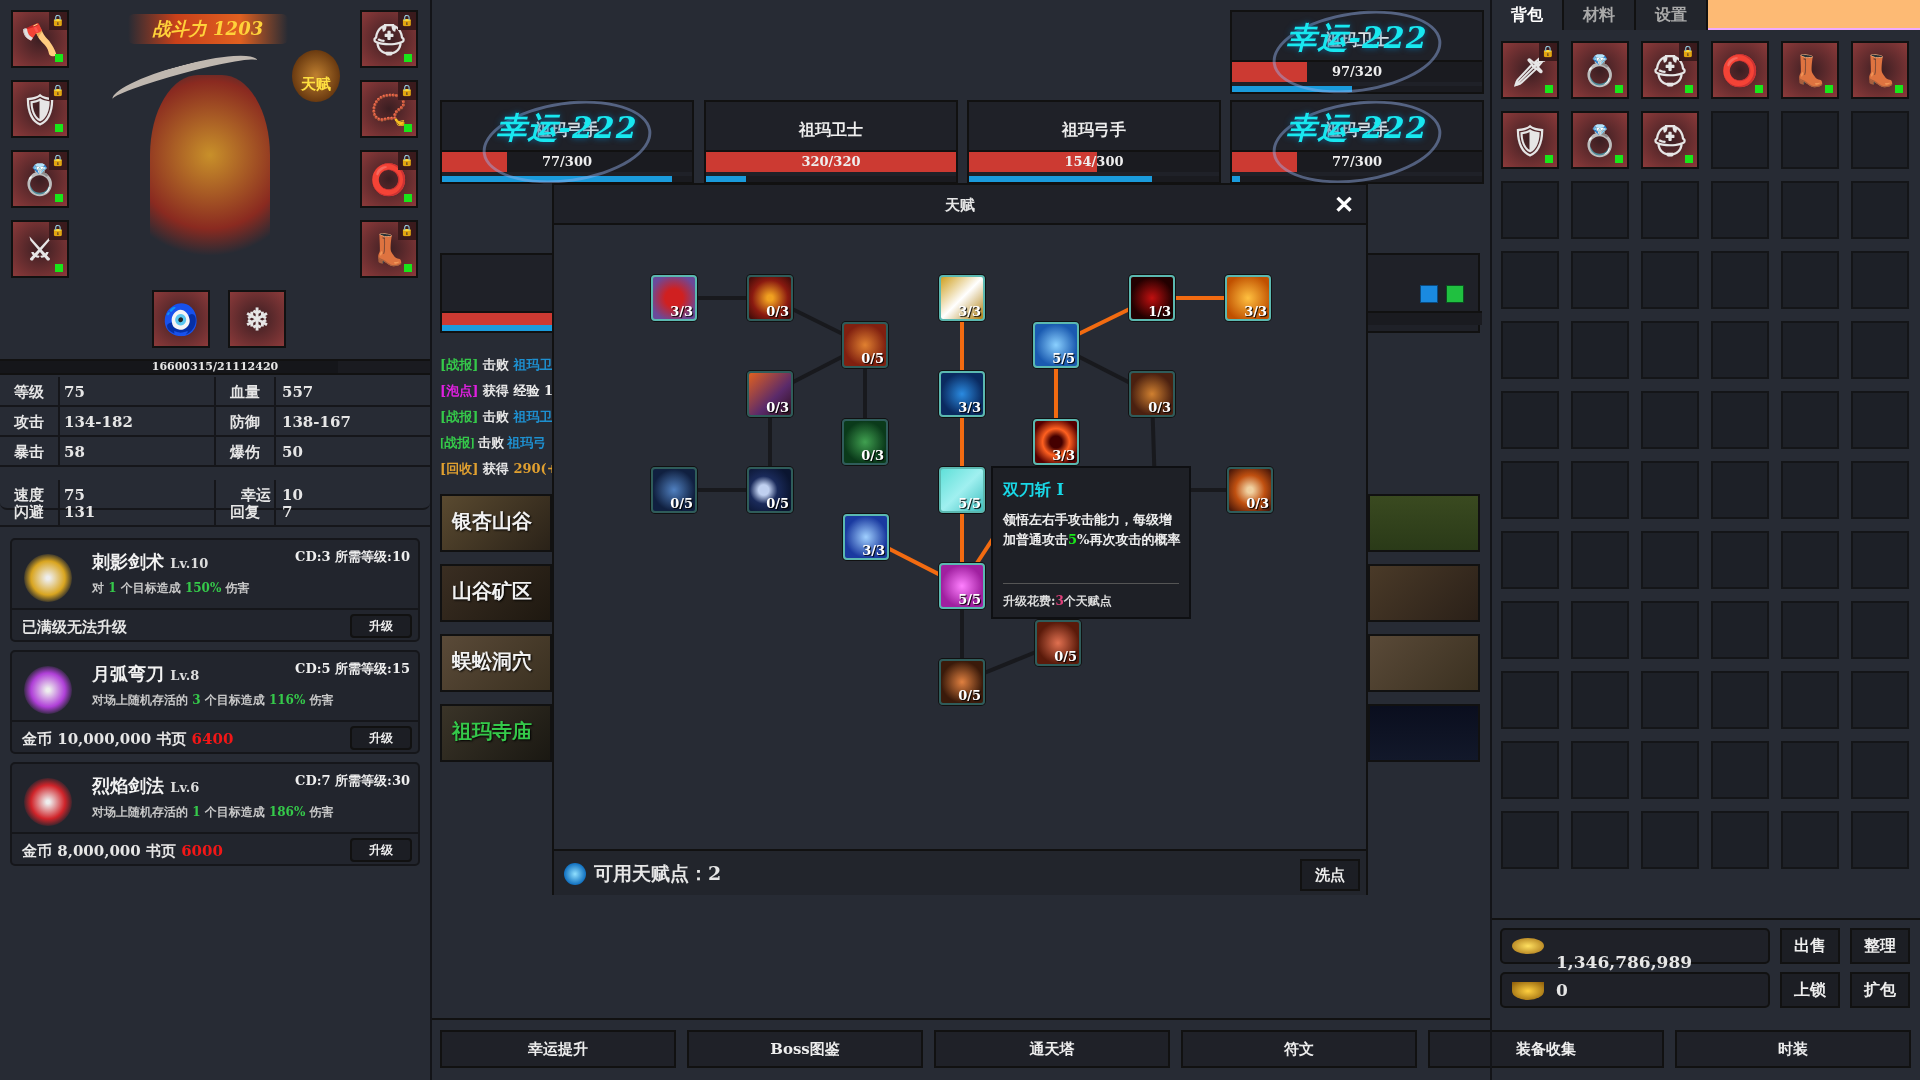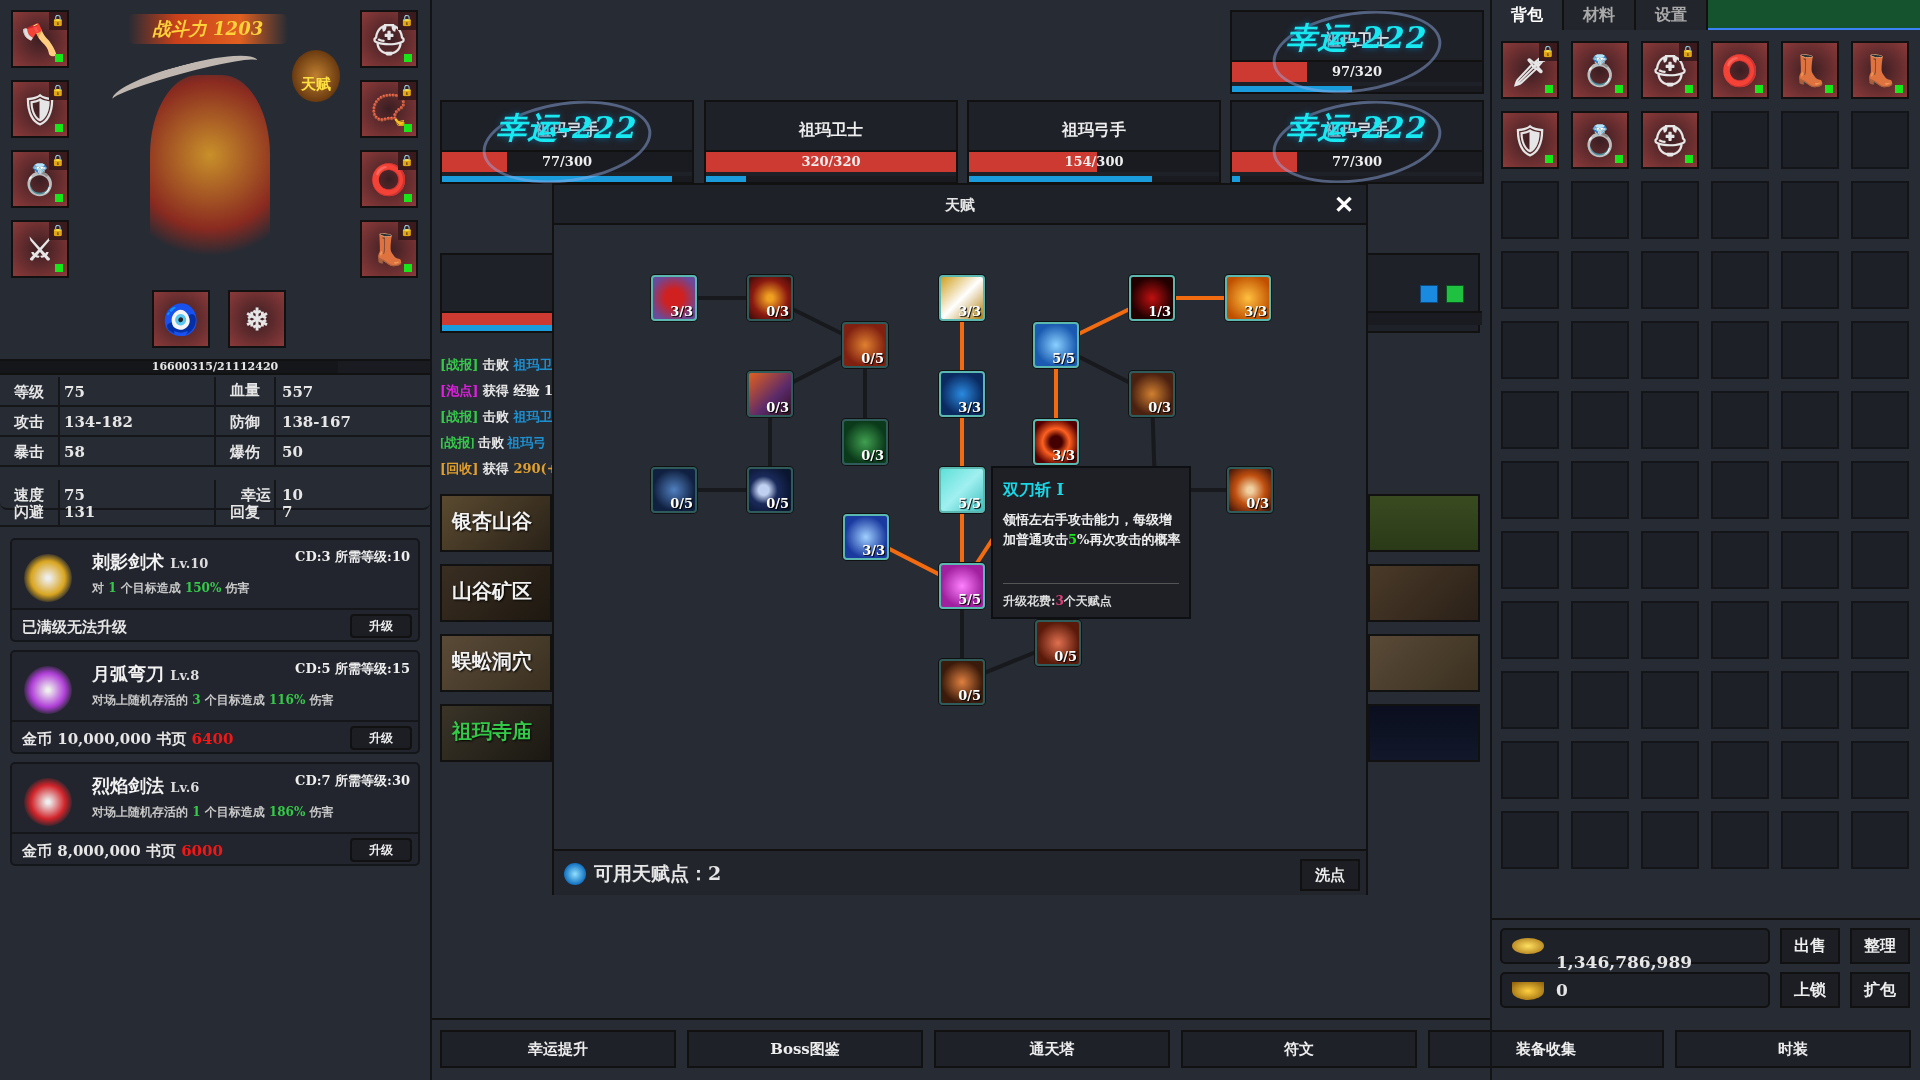--- a/index.html
+++ b/index.html
@@ -118,21 +118,21 @@
 </div>
 
 <div class="abs" style="left:0;top:359px;width:430px;height:16px;background:#1a1b20;border-top:2px solid #111;border-bottom:2px solid #111">
   <div style="position:absolute;left:0;top:0;width:338px;height:100%;background:#15161a"></div>
   <span style="position:absolute;left:0;width:430px;text-align:center;font-size:11px;line-height:12px">16600315/21112420</span>
 </div>
 <div id="stats">
     <div class="stat-row" style="top: 377px;">
       <span style="width: 60px; text-align: center; border-right: 2px solid rgb(21, 22, 26);">等级</span>
       <span style="width: 156px; padding-left: 4px; border-right: 2px solid rgb(21, 22, 26);">75</span>
-      <span style="width: 60px; text-align: center; border-right: 2px solid rgb(21, 22, 26); font-family: Liberation Mono, monospace;">血量</span>
+      <span style="width: 60px; text-align: center; border-right: 2px solid rgb(21, 22, 26);">血量</span>
       <span style="padding-left: 6px;">557</span>
     </div>
     <div class="stat-row" style="top: 407px;">
       <span style="width: 60px; text-align: center; border-right: 2px solid rgb(21, 22, 26);">攻击</span>
       <span style="width: 156px; padding-left: 4px; border-right: 2px solid rgb(21, 22, 26);">134-182</span>
       <span style="width: 60px; text-align: center; border-right: 2px solid rgb(21, 22, 26);">防御</span>
       <span style="padding-left: 6px;">138-167</span>
     </div>
     <div class="stat-row" style="top: 437px;">
       <span style="width: 60px; text-align: center; border-right: 2px solid rgb(21, 22, 26);">暴击</span>
@@ -264,21 +264,21 @@
 <div id="bottomnav">
     <div class="navbtn" style="left: 440px;">幸运提升</div>
     <div class="navbtn" style="left: 687px;">Boss图鉴</div>
     <div class="navbtn" style="left: 934px;">通天塔</div>
     <div class="navbtn" style="left: 1181px;">符文</div>
     <div class="navbtn" style="left: 1428px;">装备收集</div>
     <div class="navbtn" style="left: 1675px;">时装</div>
   </div>
 
 <div class="divider-v" style="left:1490px;top:0;width:2px;height:1080px"></div>
-<div class="abs" style="left:1492px;top:0;width:428px;height:30px;border-bottom:2px solid #3b82f6;background:#14532d">
+<div class="abs" style="left:1492px;top:0;width:428px;height:30px;border-bottom:2px solid #f0abfc;background:#fdba74">
   <div id="invtabs">
       <div class="tab" style="left: 0px; color: rgb(255, 255, 255); background: rgb(39, 43, 52);">背包</div>
       <div class="tab" style="left: 72px; color: rgb(170, 170, 170); background: rgb(34, 37, 44);">材料</div>
       <div class="tab" style="left: 144px; color: rgb(170, 170, 170); background: rgb(34, 37, 44);">设置</div>
     </div>
 </div>
 <div id="invgrid">
     <div class="slot" style="left: 1501px; top: 41px;">
       <span class="glyph">🗡</span>
       <span class="lock">🔒</span>

